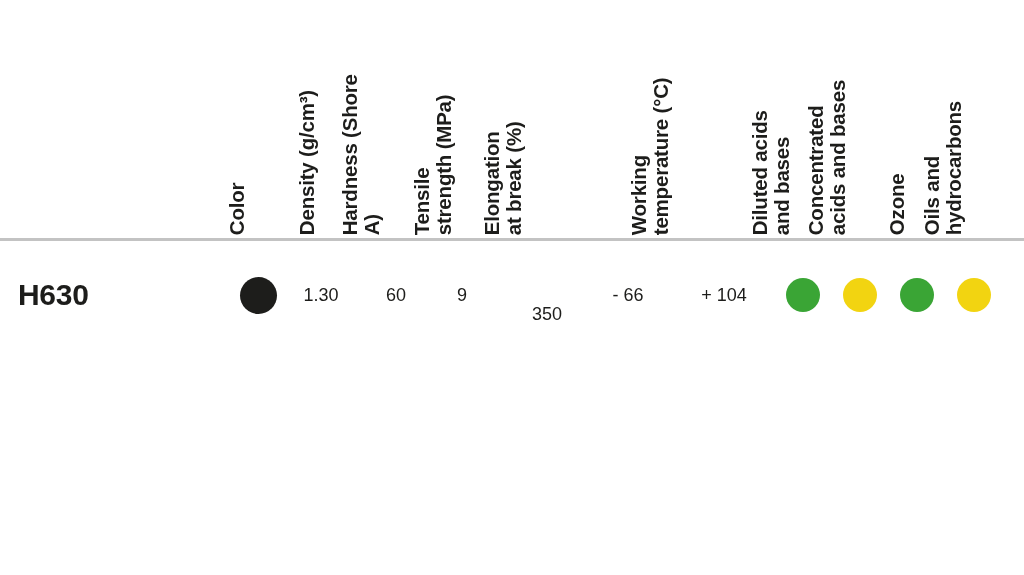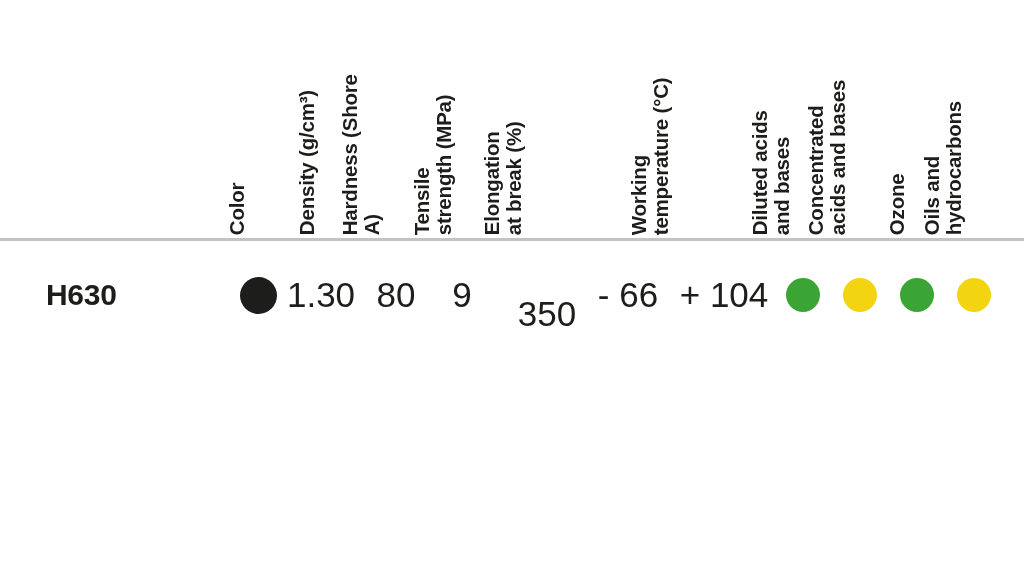--- a/index.html
+++ b/index.html
@@ -76,31 +76,30 @@
     position: absolute;
     left: 18px;
     top: 0;
     height: 112px;
     display: flex;
     align-items: center;
     font-size: 30px;
     font-weight: bold;
     letter-spacing: -0.3px;
     color: #1d1d1b;
-    margin-left: 28px;
   }
 
   .cell {
     position: absolute;
     top: 0;
     height: 112px;
     display: flex;
     align-items: center;
     justify-content: center;
-    font-size: 35px;
+    font-size: 18px;
     font-weight: normal;
     color: #1d1d1b;
     white-space: pre;
   }
 
   .dot {
     position: absolute;
     top: 0;
     height: 112px;
     display: flex;
@@ -175,21 +174,21 @@
   <div class="data-row">
 
     <div class="row-label">H630</div>
 
     <div class="dot swatch" style="left:240px; width:37px;">
       <i style="background:#1d1d1b;"></i>
     </div>
 
     <div class="cell" style="left:284px; width:74px;">1.30</div>
 
-    <div class="cell" style="left:366px; width:60px;">80</div>
+    <div class="cell" style="left:366px; width:60px;">60</div>
 
     <div class="cell" style="left:436px; width:52px;">9</div>
 
     <div class="cell" style="left:504px; width:86px;margin-top:19px;">350</div>
 
     <div class="cell" style="left:592px; width:72px;">- 66</div>
 
     <div class="cell" style="left:672px; width:104px;">+ 104</div>
 
     <div class="dot status" style="left:786px; width:34px;">

